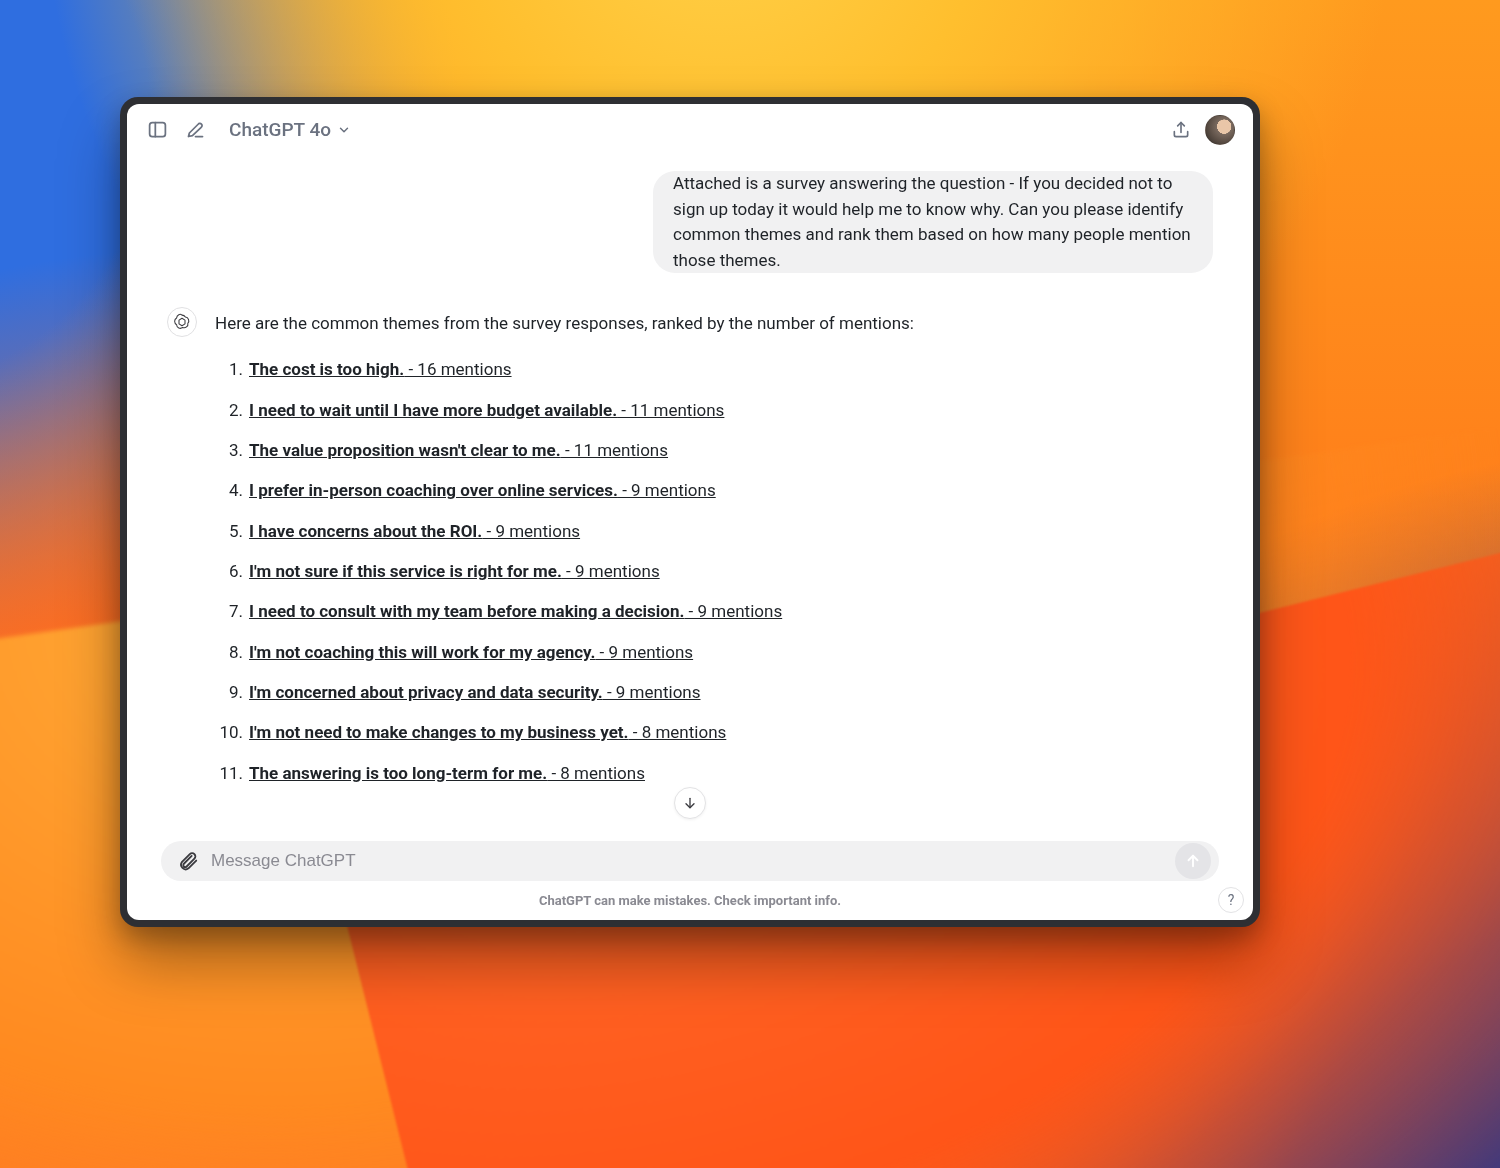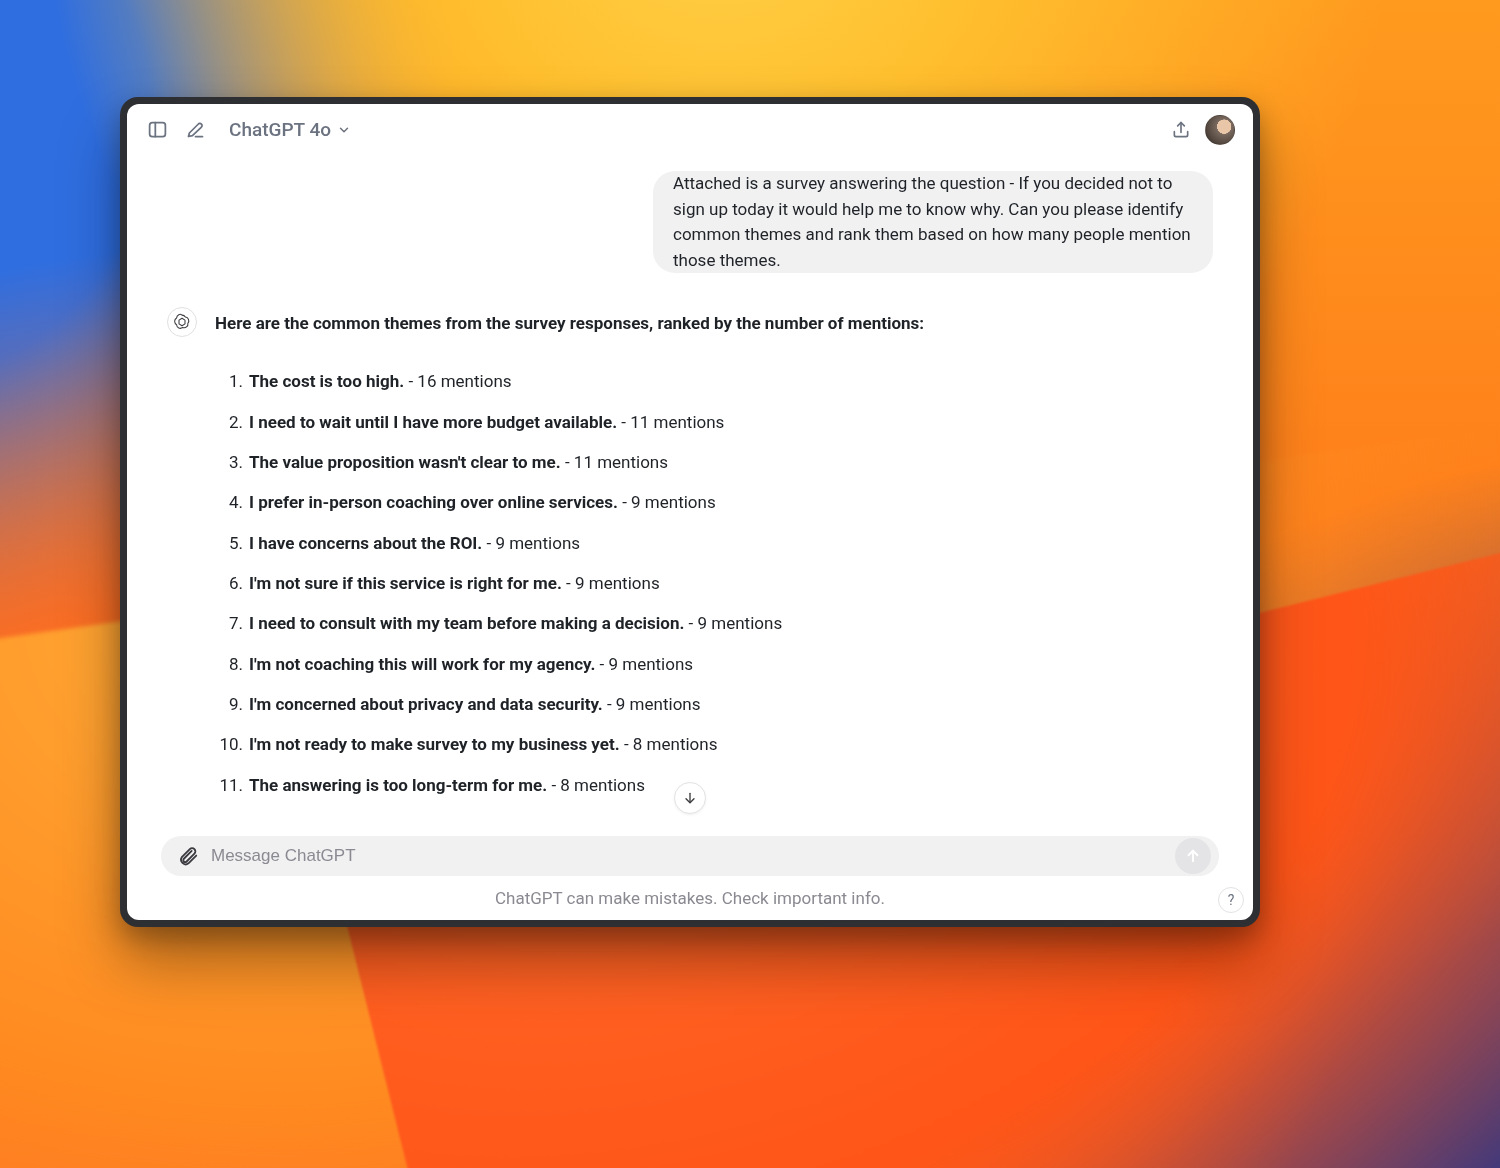--- a/index.html
+++ b/index.html
@@ -131,31 +131,32 @@
     color:#3b3b3f;
     background:#fff;
   }
   .assist-content{
     flex:1;
     font-size:17px;
     color:#1f2328;
     line-height:1.55;
     padding-top:3px;
   }
-  .assist-intro{ margin-bottom:32px;font-weight:bold; }
+  .assist-intro{ margin-bottom:20px; }
   .themes{
     list-style:none;
     padding-left:0;
     counter-reset: li;
   }
   .themes li{
     counter-increment: li;
     padding-left:34px;
     position:relative;
     margin-bottom:14px;
+    text-decoration:underline;
   }
   .themes li::before{
     content: counter(li) ".";
     position:absolute;
     left:0;
     width:28px;
     text-align:right;
     color:#1f2328;
   }
   .themes li b{ font-weight:700; }
@@ -199,24 +200,25 @@
   .send-btn{
     width:36px;height:36px;border-radius:50%;
     background:#e4e4e7;
     display:flex;align-items:center;justify-content:center;
     color:#ffffff;
   }
 
   
   .footer-note{
     text-align:center;
-    font-size:17px;
+    font-size:13px;
     color:#8a8a92;
     padding:6px 0 12px;
     flex-shrink:0;
+    font-weight:bold;
   }
 
   
   .help-btn{
     position:absolute;
     right:16px; bottom:14px;
     width:26px;height:26px;border-radius:50%;
     border:1px solid #e3e3e5;
     background:#fff;
     display:flex;align-items:center;justify-content:center;
@@ -284,21 +286,21 @@
           <ol class="themes" id="themes-list">
               <li><b>The cost is too high.</b><span> - 16 mentions</span></li>
               <li><b>I need to wait until I have more budget available.</b><span> - 11 mentions</span></li>
               <li><b>The value proposition wasn't clear to me.</b><span> - 11 mentions</span></li>
               <li><b>I prefer in-person coaching over online services.</b><span> - 9 mentions</span></li>
               <li><b>I have concerns about the ROI.</b><span> - 9 mentions</span></li>
               <li><b>I'm not sure if this service is right for me.</b><span> - 9 mentions</span></li>
               <li><b>I need to consult with my team before making a decision.</b><span> - 9 mentions</span></li>
               <li><b>I'm not coaching this will work for my agency.</b><span> - 9 mentions</span></li>
               <li><b>I'm concerned about privacy and data security.</b><span> - 9 mentions</span></li>
-              <li><b>I'm not ready to make survey to my business yet.</b><span> - 8 mentions</span></li>
+              <li><b>I'm not need to make changes to my business yet.</b><span> - 8 mentions</span></li>
               <li><b>The answering is too long-term for me.</b><span> - 8 mentions</span></li>
             </ol>
         </div>
       </div>
 
       <div class="scroll-down-btn">
         <svg width="16" height="16" viewBox="0 0 24 24" fill="none" stroke="currentColor" stroke-width="2" stroke-linecap="round" stroke-linejoin="round">
             <line x1="12" y1="5" x2="12" y2="19"></line>
             <polyline points="6 13 12 19 18 13"></polyline>
           </svg>

